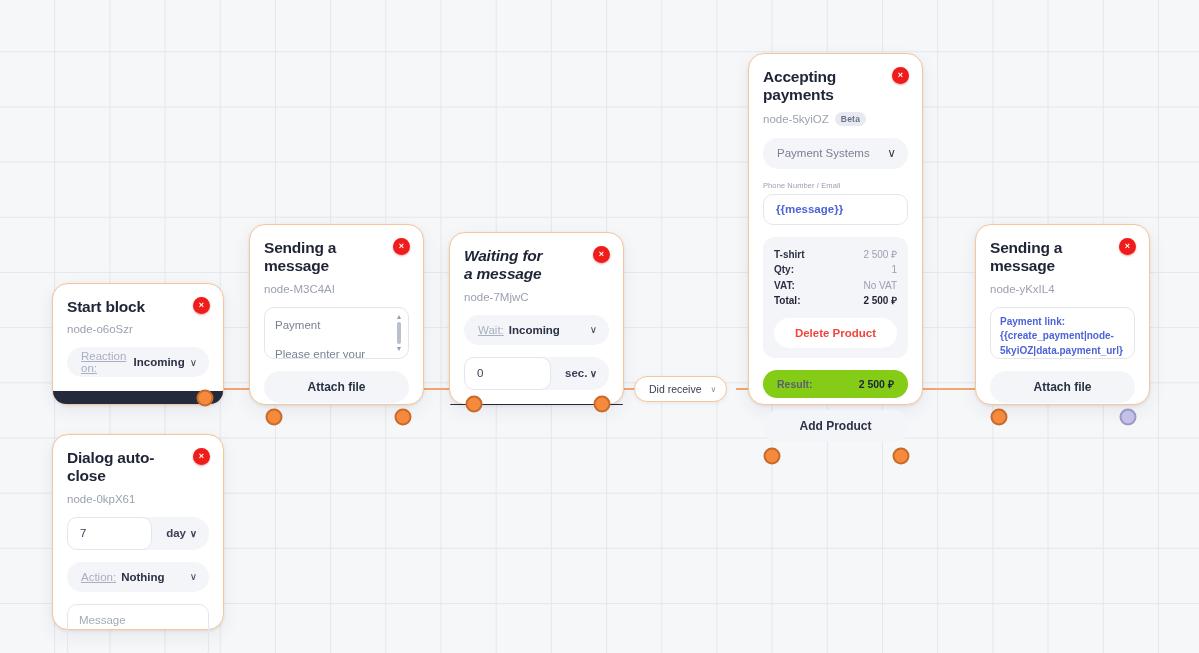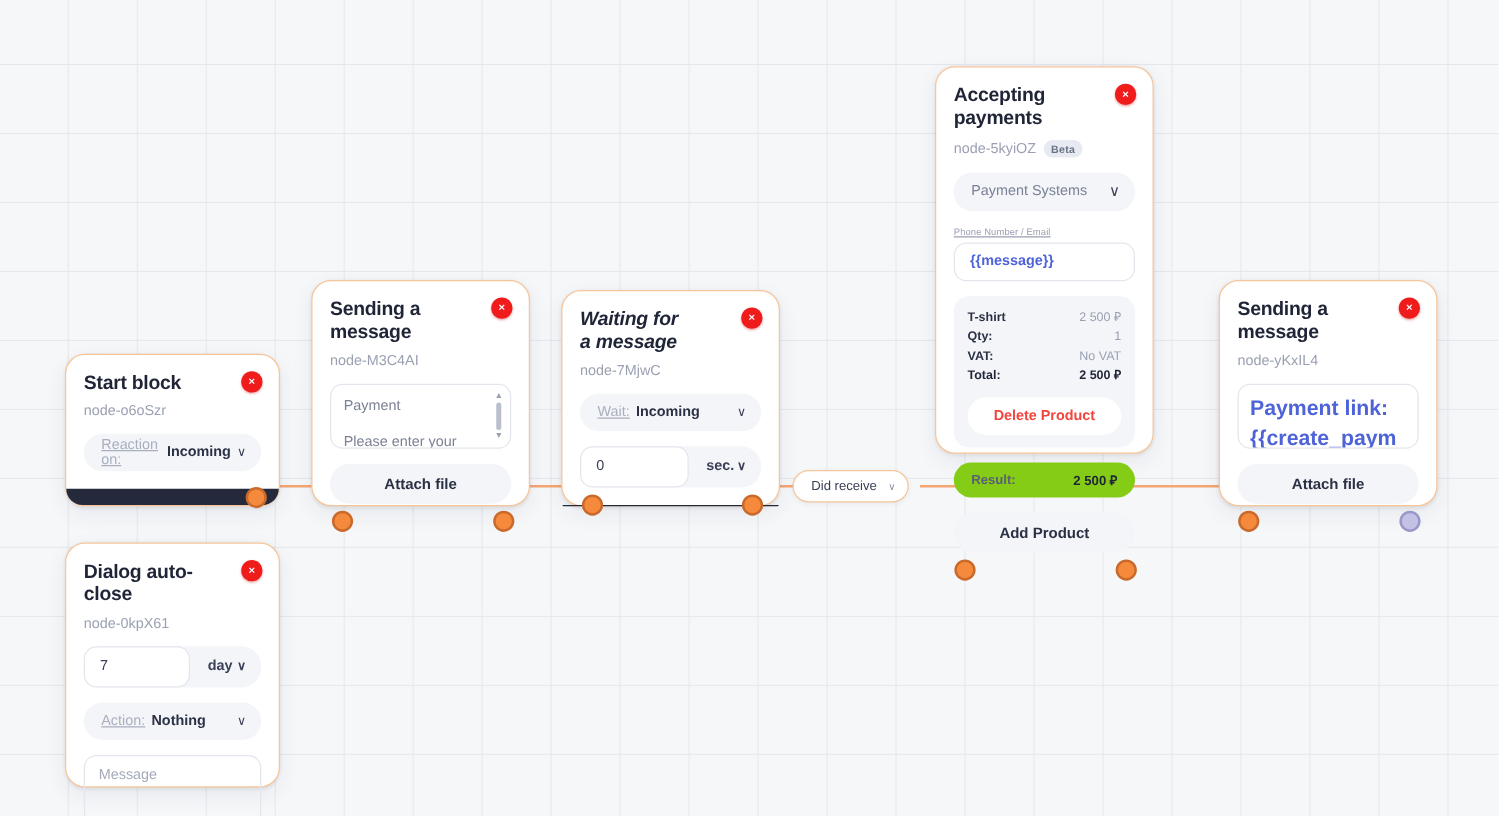--- a/index.html
+++ b/index.html
@@ -109,21 +109,21 @@
   .num-row .unit {
     flex: 1; display: flex; align-items: center; padding: 0 12px 0 14px;
     font-size: 11.5px; color: #3a4056; font-weight: 700;
   }
 
   .msg-area {
     margin-top: 12px; height: 56px; border: 1px solid #e4e6ee; border-radius: 10px;
     padding: 9px 11px; font-size: 11.5px; color: #a4aaba; cursor: text;
   }
 
-  .field-label { margin-top: 12px; font-size: 7.5px; color: #9aa0b2; letter-spacing: .1px; text-decoration: underline; }
+  .field-label { margin-top: 12px; font-size: 7.5px; color: #9aa0b2; letter-spacing: .1px; }
   .field-box {
     margin-top: 4px; border: 1px solid #e4e6ee; border-radius: 10px; height: 31px;
     display: flex; align-items: center; padding: 0 12px;
     font-size: 11.5px; color: #4e63d8; font-weight: 700; cursor: text;
   }
 
   
   .prod-card { margin-top: 12px; background: #f4f5f8; border-radius: 12px; padding: 10px 11px; }
   .prow { display: flex; justify-content: space-between; font-size: 10px; line-height: 1.55; }
   .prow .k { color: #2b3145; font-weight: 700; }
@@ -146,21 +146,21 @@
   
   .link-pill {
     position: absolute; height: 26px; border-radius: 13px; background: #ffffff;
     border: 1.5px solid #f6c69a; display: flex; align-items: center;
     padding: 0 10px 0 14px; font-size: 10.5px; color: #3a4056; cursor: pointer;
     box-shadow: 0 1px 4px rgba(40,45,70,.08);
   }
   .link-pill .chev { margin-left: 9px; color: #8b91a4; font-size: 8px; }
 
   svg.wires { position: absolute; inset: 0; width: 1199px; height: 653px; pointer-events: none; }
-  .msgtext { font-size: 17px; color: #4e63d8; font-weight: 700; line-height: 1.45; word-break: break-word; }
+  .msgtext { font-size: 10px; color: #4e63d8; font-weight: 700; line-height: 1.45; word-break: break-word; }
 </style>
 </head>
 <body>
 
 <div id="canvas">
 
   <svg class="wires">
     <path d="M204,389 L273,389" stroke="#f4a673" stroke-width="2" fill="none"></path>
     <path d="M402,389 L472,389" stroke="#f4a673" stroke-width="2" fill="none"></path>
     <path d="M600,389 L636,389" stroke="#f4a673" stroke-width="2" fill="none"></path>
@@ -234,21 +234,21 @@
       <div class="port" style="left:24px;"></div>
       <div class="port" style="left:152px;"></div>
     </div>
   </div>
 
   <div class="link-pill" style="left:634px; top:376px;">
     <span>Did receive</span>
     <span class="chev">∨</span>
   </div>
 
-  <div class="node" style="left:748px; top:53px; width:175px; height:310px;">
+  <div class="node" style="left:748px; top:53px; width:175px; height:352px;">
     <div class="node-body">
       <div class="node-title" style="max-width:110px;">Accepting payments</div>
       <div class="node-id">
         <span>node-5kyiOZ</span>
         <span class="beta">Beta</span>
       </div>
       <div class="select-pill" style="height:31px;">
         <span class="val light">Payment Systems</span>
         <span class="chev" style="font-size:12px;">∨</span>
       </div>

